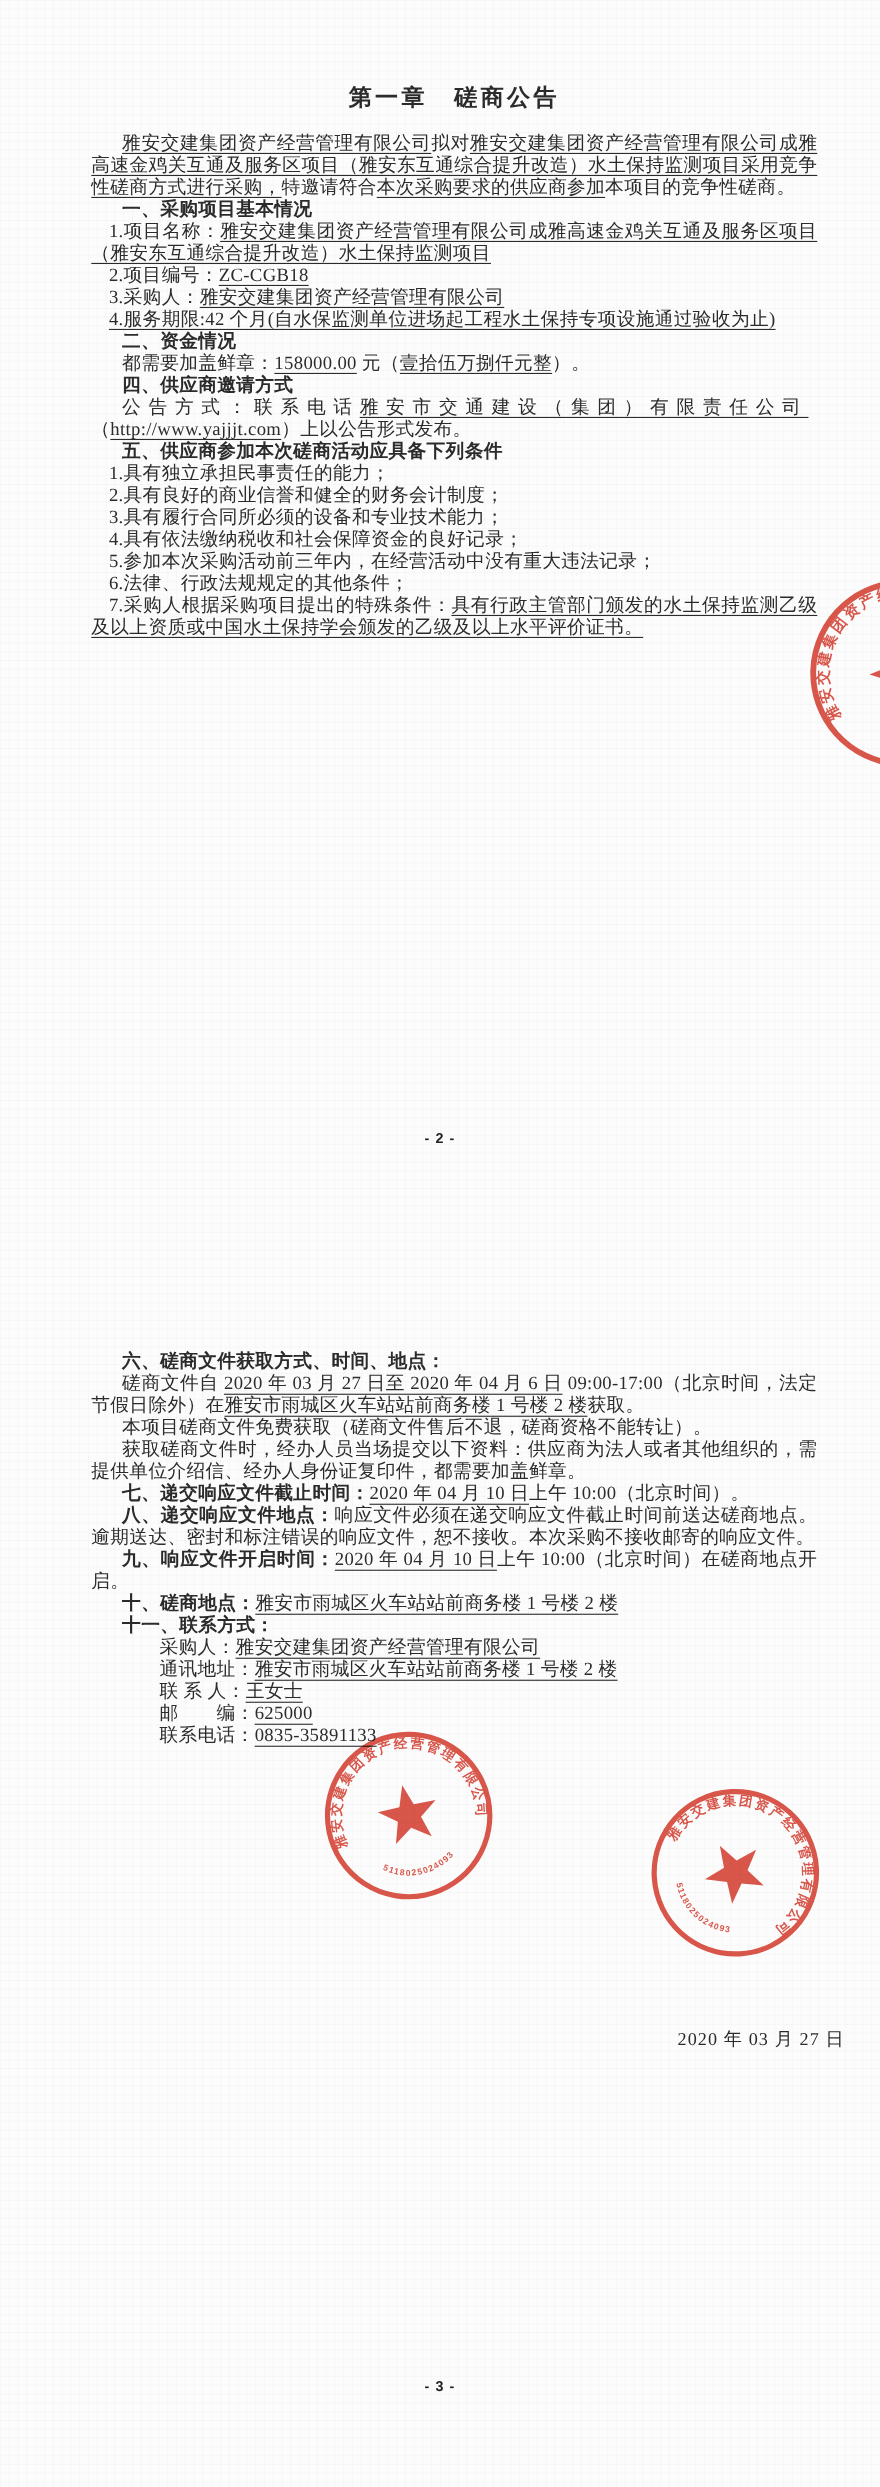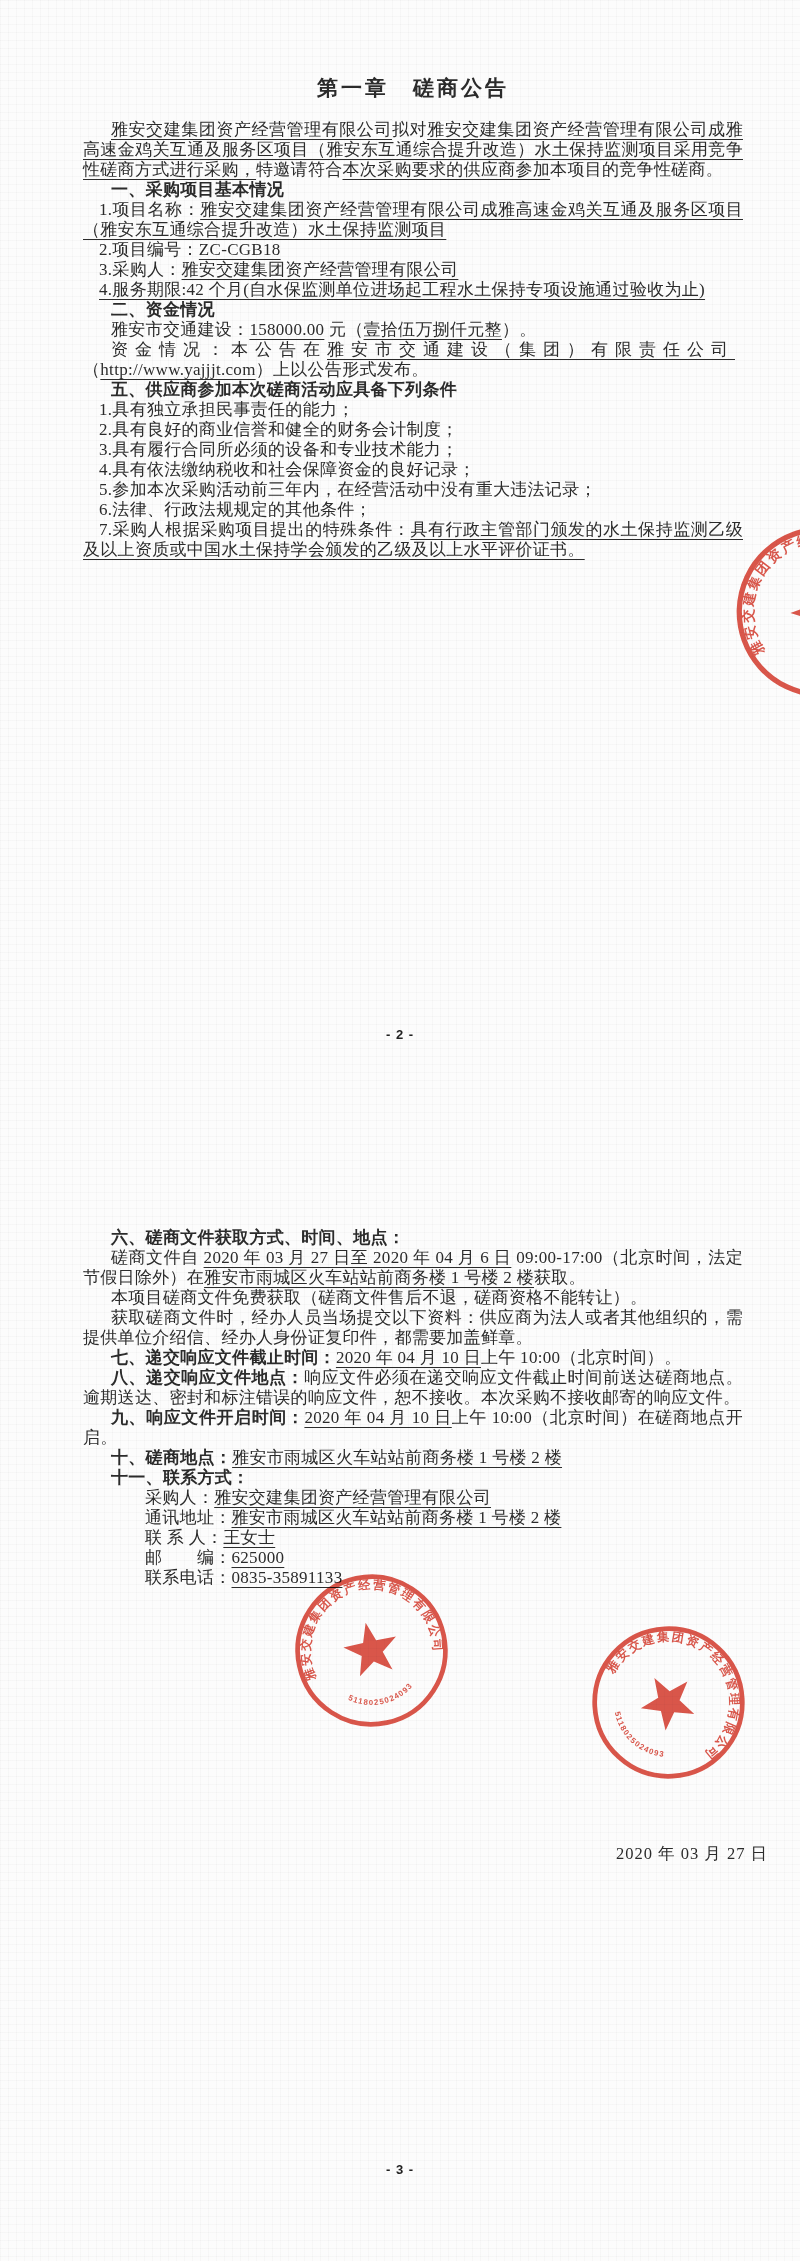--- a/index.html
+++ b/index.html
@@ -67,22 +67,23 @@
   <div class="content page1-content">
     <h1 class="doc-title">第一章　磋商公告</h1>
     <div>
         <p class="line indent"><span class="u">雅安交建集团资产经营管理有限公司</span><span class="">拟对</span><span class="u">雅安交建集团资产经营管理有限公司成雅高速金鸡关互通及服务区项目（雅安东互通综合提升改造）水土保持监测项目采用竞争性磋商方式进行采购，</span><span class="">特邀请符合</span><span class="u">本次采购要求的供应商参加</span><span class="">本项目的竞争性磋商。</span></p>
         <p class="line indent"><span class="b">一、采购项目基本情况</span></p>
         <p class="line indent-sm"><span class="">1.项目名称：</span><span class="u">雅安交建集团资产经营管理有限公司成雅高速金鸡关互通及服务区项目（雅安东互通综合提升改造）水土保持监测项目</span></p>
         <p class="line indent-sm"><span class="">2.项目编号：</span><span class="u">ZC-CGB18</span></p>
         <p class="line indent-sm"><span class="">3.采购人：</span><span class="u">雅安交建集团资产经营管理有限公司</span></p>
         <p class="line indent-sm"><span class="u">4.服务期限:42 个月(自水保监测单位进场起工程水土保持专项设施通过验收为止)</span></p>
         <p class="line indent"><span class="b">二、资金情况</span></p>
-        <p class="line indent"><span class="">雅安市交通建设：</span><span class="u">158000.00</span><span class=""> 元（</span><span class="u">壹拾伍万捌仟元整</span><span class="">）。</span></p>
-        <p class="line indent"><span class="sp">资金情况：本公告在</span><span class="u sp">雅安市交通建设（集团）有限责任公司</span></p>
+        <p class="line indent"><span class="">都需要加盖鲜章：</span><span class="u">158000.00</span><span class=""> 元（</span><span class="u">壹拾伍万捌仟元整</span><span class="">）。</span></p>
+        <p class="line indent g80"><span class="b">四、供应商邀请方式</span></p>
+        <p class="line indent"><span class="sp">公告方式：联系电话</span><span class="u sp">雅安市交通建设（集团）有限责任公司</span></p>
         <p class="line"><span class="">（</span><span class="u link">http://www.yajjjt.com</span><span class="">）上以公告形式发布。</span></p>
         <p class="line indent g8"><span class="b">五、供应商参加本次磋商活动应具备下列条件</span></p>
         <p class="line indent-sm g10"><span class="">1.具有独立承担民事责任的能力；</span></p>
         <p class="line indent-sm"><span class="">2.具有良好的商业信誉和健全的财务会计制度；</span></p>
         <p class="line indent-sm"><span class="">3.具有履行合同所必须的设备和专业技术能力；</span></p>
         <p class="line indent-sm"><span class="">4.具有依法缴纳税收和社会保障资金的良好记录；</span></p>
         <p class="line indent-sm"><span class="">5.参加本次采购活动前三年内，在经营活动中没有重大违法记录；</span></p>
         <p class="line indent-sm"><span class="">6.法律、行政法规规定的其他条件；</span></p>
         <p class="line indent-sm"><span class="">7.采购人根据采购项目提出的特殊条件：</span><span class="u">具有行政主管部门颁发的水土保持监测乙级及以上资质或中国水土保持学会颁发的乙级及以上水平评价证书。</span></p>
       </div>

